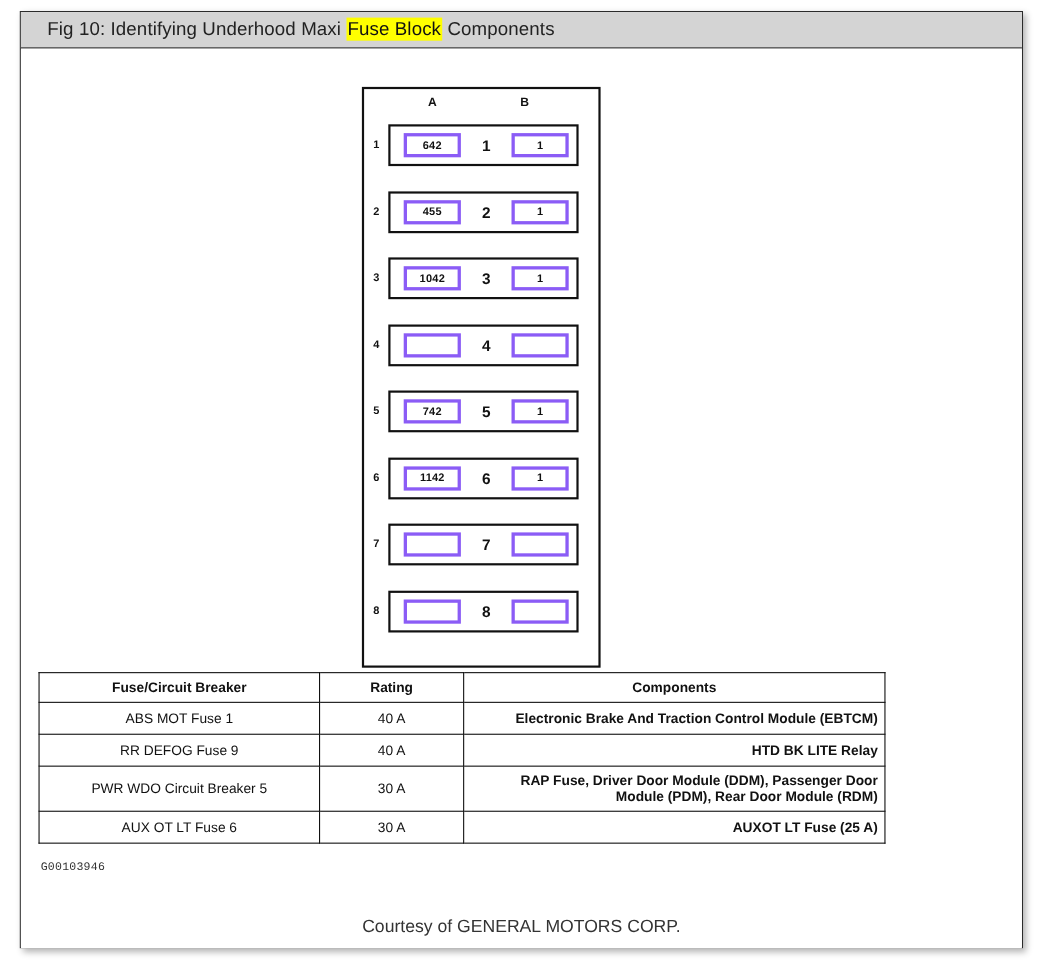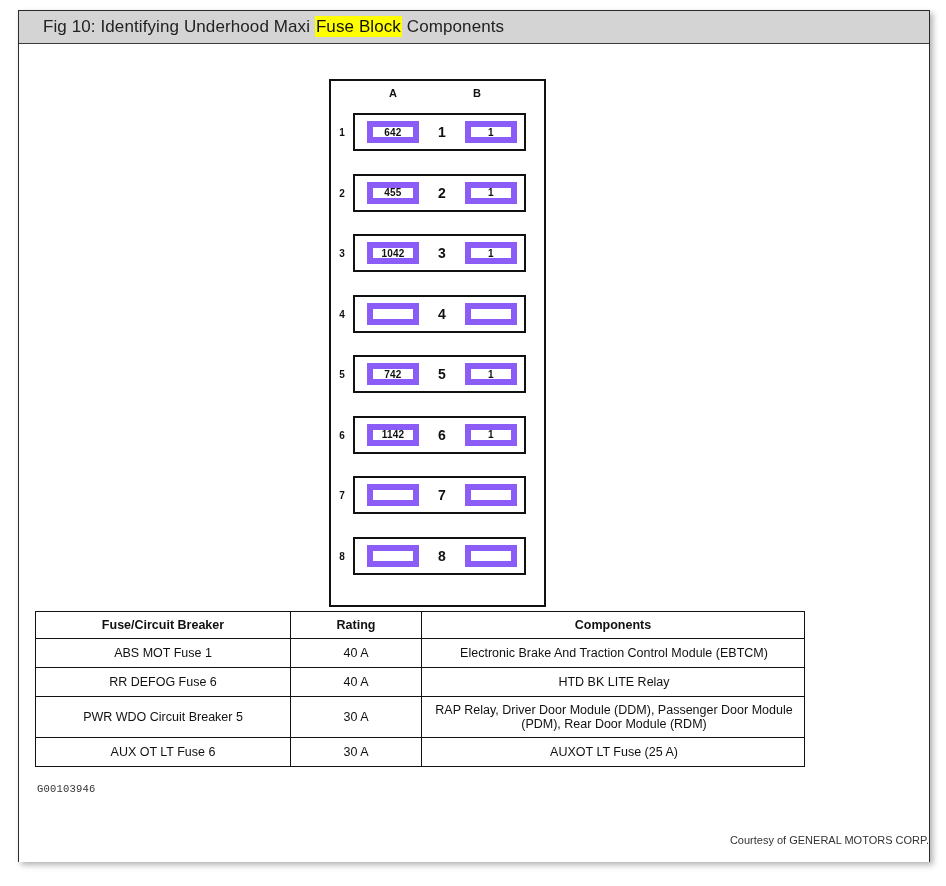--- a/index.html
+++ b/index.html
@@ -132,21 +132,21 @@
     height: 38px;
     border: 2px solid #111111;
     box-sizing: border-box;
     background: #ffffff;
   }
   .slot {
     position: absolute;
     top: 50%;
     transform: translateY(-50%);
     height: 22px;
-    border: 6px solid #8b5cf6;
+    border: 3px solid #8b5cf6;
     box-sizing: border-box;
     background: #ffffff;
     display: flex;
     align-items: center;
     justify-content: center;
     font-size: 10px;
     font-weight: bold;
     color: #111111;
     letter-spacing: 0.2px;
   }
@@ -188,43 +188,44 @@
   }
   .fuse-table td.c-name {
     text-align: center;
     width: 242px;
   }
   .fuse-table td.c-rating {
     text-align: center;
     width: 118px;
   }
   .fuse-table td.c-desc {
-    text-align: center;
+    text-align: right;
     padding-left: 8px;
+    font-weight: bold;
   }
   .fuse-table tr.tall td { height: 32px; }
   .fuse-table tr td { height: 20px; }
 
   
   .figure-id {
     position: absolute;
     left: 18px;
     top: 738px;
     font-size: 10.5px;
     color: #333333;
     letter-spacing: 0.2px;
     font-family: Liberation Mono, monospace;
   }
   .courtesy {
     position: absolute;
     left: 0;
     top: 789px;
     width: 100%;
-    text-align: right;
-    font-size: 11px;
+    text-align: center;
+    font-size: 16px;
     color: #333333;
   }
 </style>
 </head>
 <body>
 
 <div id="page-root">
   <div class="window-frame">
 
     <div class="title-bar">
@@ -314,28 +315,28 @@
             <th class="c-desc">Components</th>
           </tr>
         </thead>
         <tbody id="table-body">
             <tr>
               <td class="c-name">ABS MOT Fuse 1</td>
               <td class="c-rating">40 A</td>
               <td class="c-desc">Electronic Brake And Traction Control Module (EBTCM)</td>
             </tr>
             <tr>
-              <td class="c-name">RR DEFOG Fuse 6</td>
+              <td class="c-name">RR DEFOG Fuse 9</td>
               <td class="c-rating">40 A</td>
               <td class="c-desc">HTD BK LITE Relay</td>
             </tr>
             <tr class="tall">
               <td class="c-name">PWR WDO Circuit Breaker 5</td>
               <td class="c-rating">30 A</td>
-              <td class="c-desc">RAP Relay, Driver Door Module (DDM), Passenger Door Module (PDM), Rear Door Module (RDM)</td>
+              <td class="c-desc">RAP Fuse, Driver Door Module (DDM), Passenger Door Module (PDM), Rear Door Module (RDM)</td>
             </tr>
             <tr>
               <td class="c-name">AUX OT LT Fuse 6</td>
               <td class="c-rating">30 A</td>
               <td class="c-desc">AUXOT LT Fuse (25 A)</td>
             </tr>
           </tbody>
       </table>
 
       <div class="figure-id">G00103946</div>

